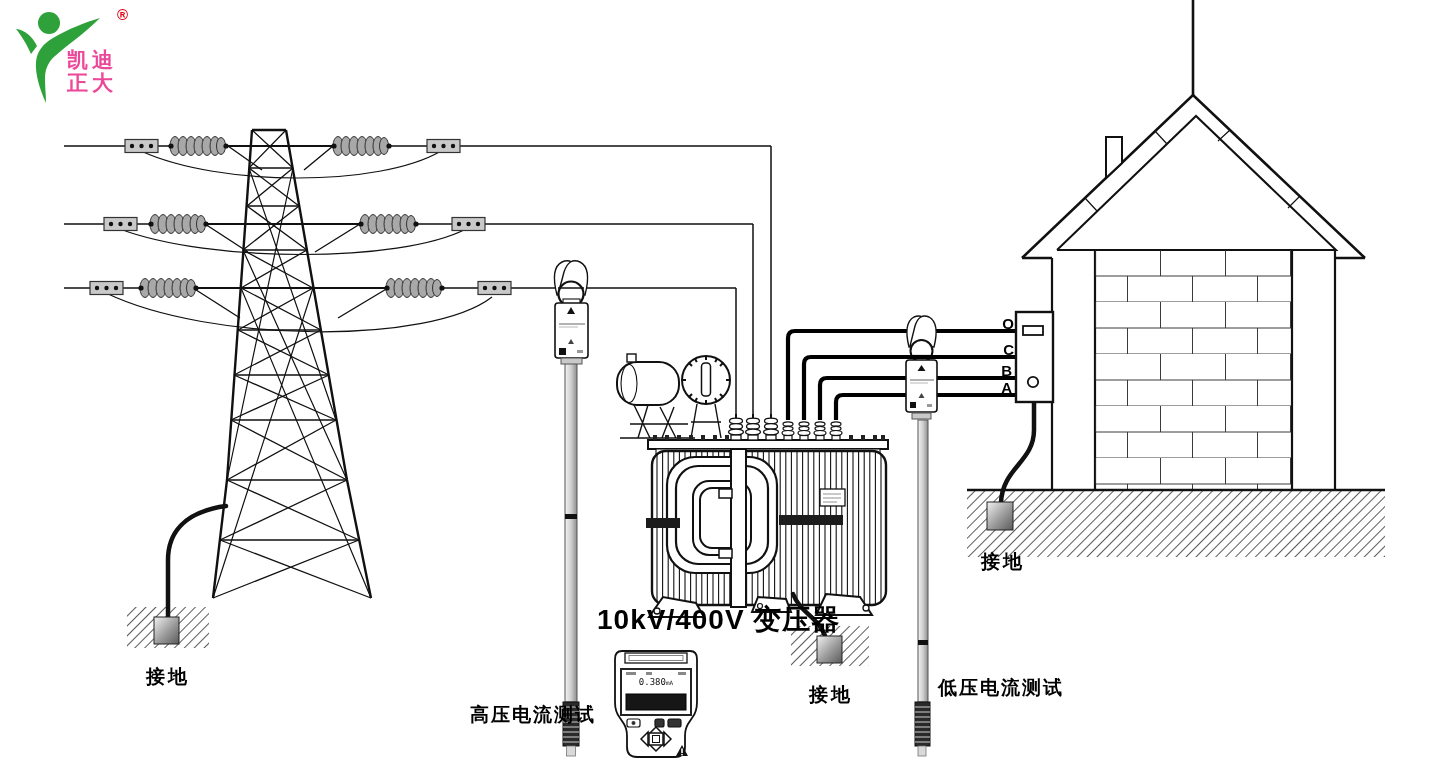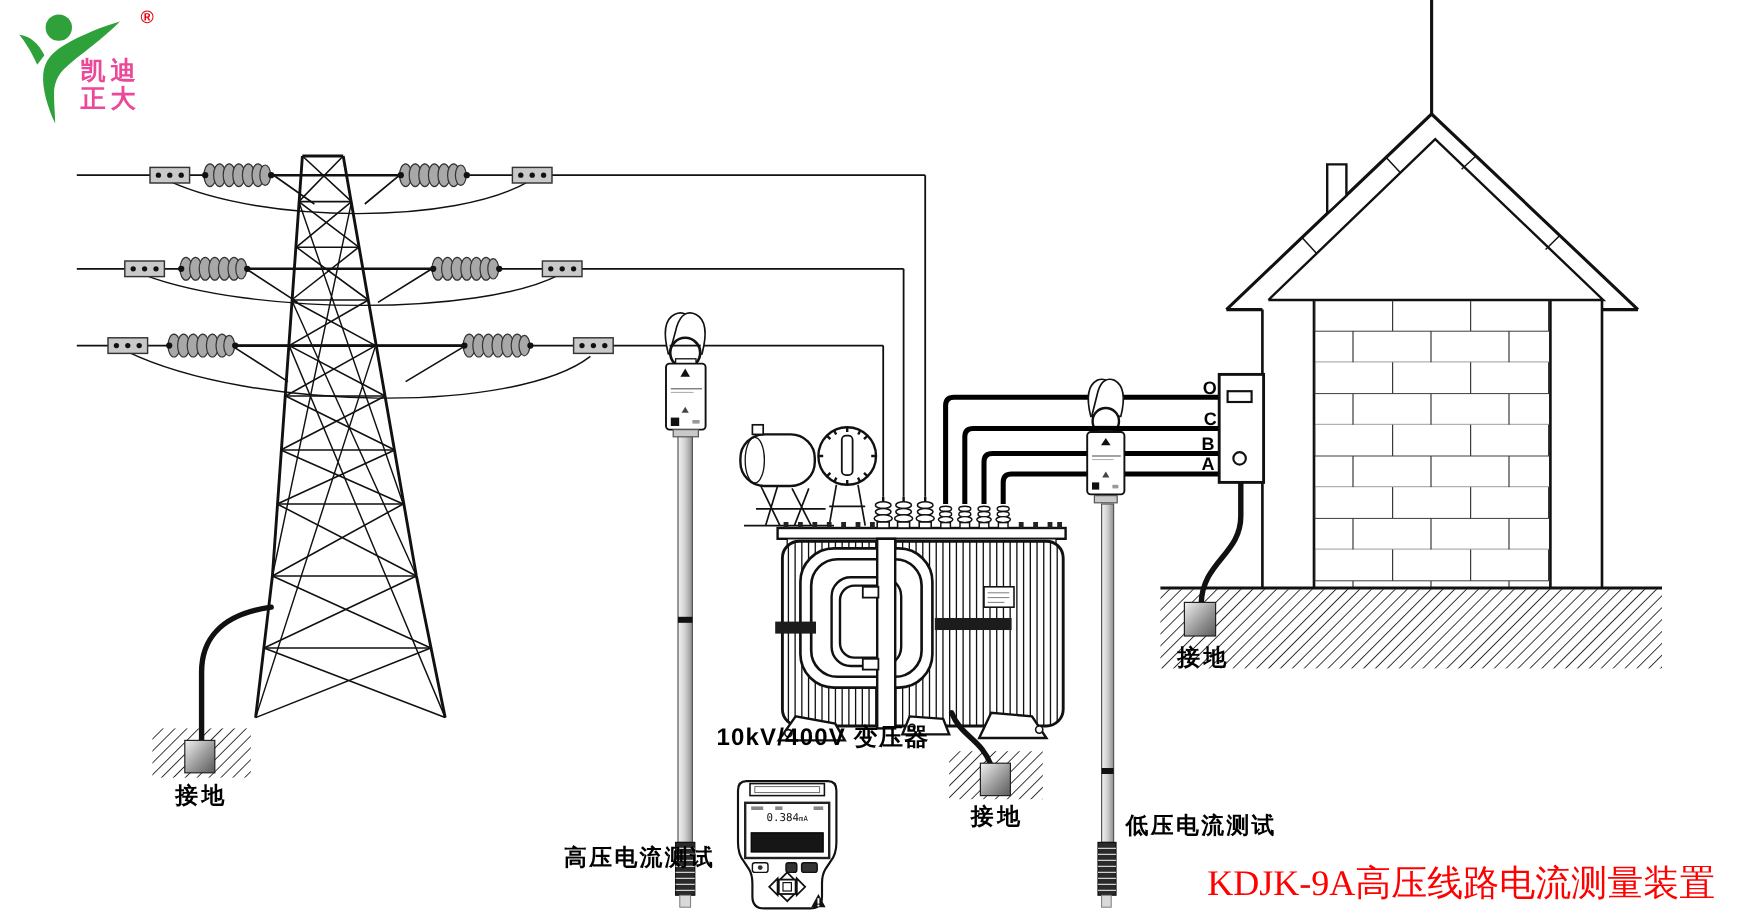--- a/index.html
+++ b/index.html
@@ -1,22 +1,22 @@
 <!DOCTYPE html>
 <html><head>
 <meta charset="utf-8">
 <style>
   html,body{margin:0;padding:0;background:#fff;}
   #stage{position:relative;width:1452px;height:761px;background:#ffffff;overflow:hidden;
          font-family:"Liberation Sans","DejaVu Sans",sans-serif;}
   #art{position:absolute;left:0;top:0;}
   .lbl{position:absolute;color:#000;font-weight:700;white-space:nowrap;}
-  .lbl-ground{font-size:19px;letter-spacing:3px;}
+  .lbl-ground{font-size:19px;letter-spacing:3px;margin-top:14px;}
   .lbl-test{font-size:19px;letter-spacing:2px;}
-  .lbl-transformer{font-size:20px;letter-spacing:1px;}
+  .lbl-transformer{font-size:28px;letter-spacing:1px;}
   .phase{position:absolute;width:20px;text-align:right;font-size:15px;font-weight:700;color:#000;}
   .logo-text{position:absolute;color:#ec4899;font-weight:700;font-size:21px;letter-spacing:4px;line-height:21px;}
   .reg{position:absolute;color:#e60012;font-weight:700;font-size:15px;}
   .title-red{position:absolute;left:1006px;top:716px;color:#ff0000;font-size:30px;font-weight:400;
              font-family:"Liberation Serif","DejaVu Serif",serif;letter-spacing:0px;white-space:nowrap;}
   .meter-read{position:absolute;left:622px;top:677px;width:68px;text-align:center;color:#111;
               font-family:"DejaVu Sans Mono","Liberation Mono",monospace;font-size:9px;font-weight:400;}
   .meter-read .unit{font-size:6px;}
 </style>
 </head>
@@ -337,17 +337,16 @@
 
 <div class="lbl lbl-ground" style="left:146px;top:650px;">接地</div>
 <div class="lbl lbl-ground" style="left:809px;top:668px;">接地</div>
 <div class="lbl lbl-ground" style="left:981px;top:535px;">接地</div>
 
 <div class="phase" style="left:994px;top:315px;">O</div>
 <div class="phase" style="left:994px;top:341px;">C</div>
 <div class="phase" style="left:992px;top:362px;">B</div>
 <div class="phase" style="left:992px;top:379px;">A</div>
 
-<div class="meter-read"><span>0.384</span><span class="unit">mA</span></div>
-
-<div class="title-red">KDJK-9A高压线路电流测量装置</div>
+<div class="meter-read"><span>0.380</span><span class="unit">mA</span></div>
+
 
 </div>
 
 </body></html>

